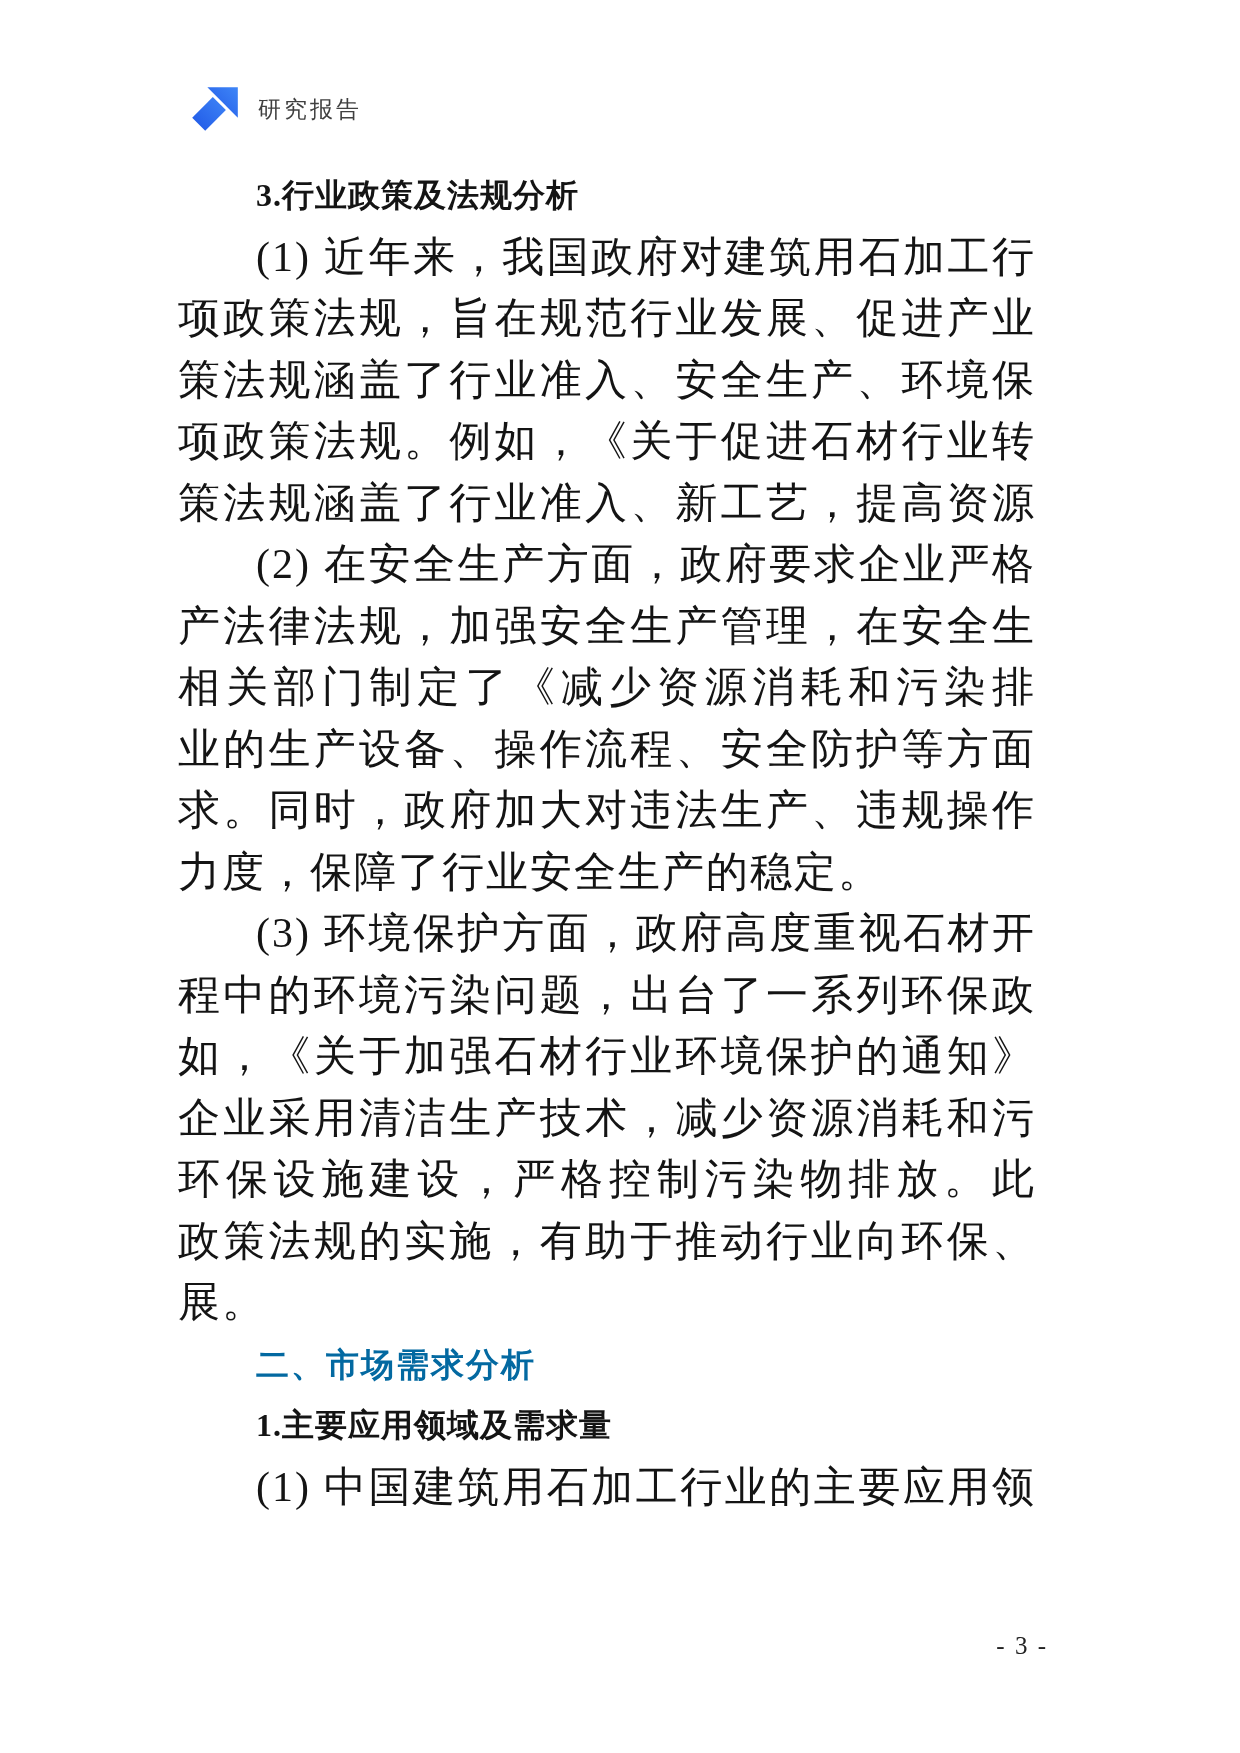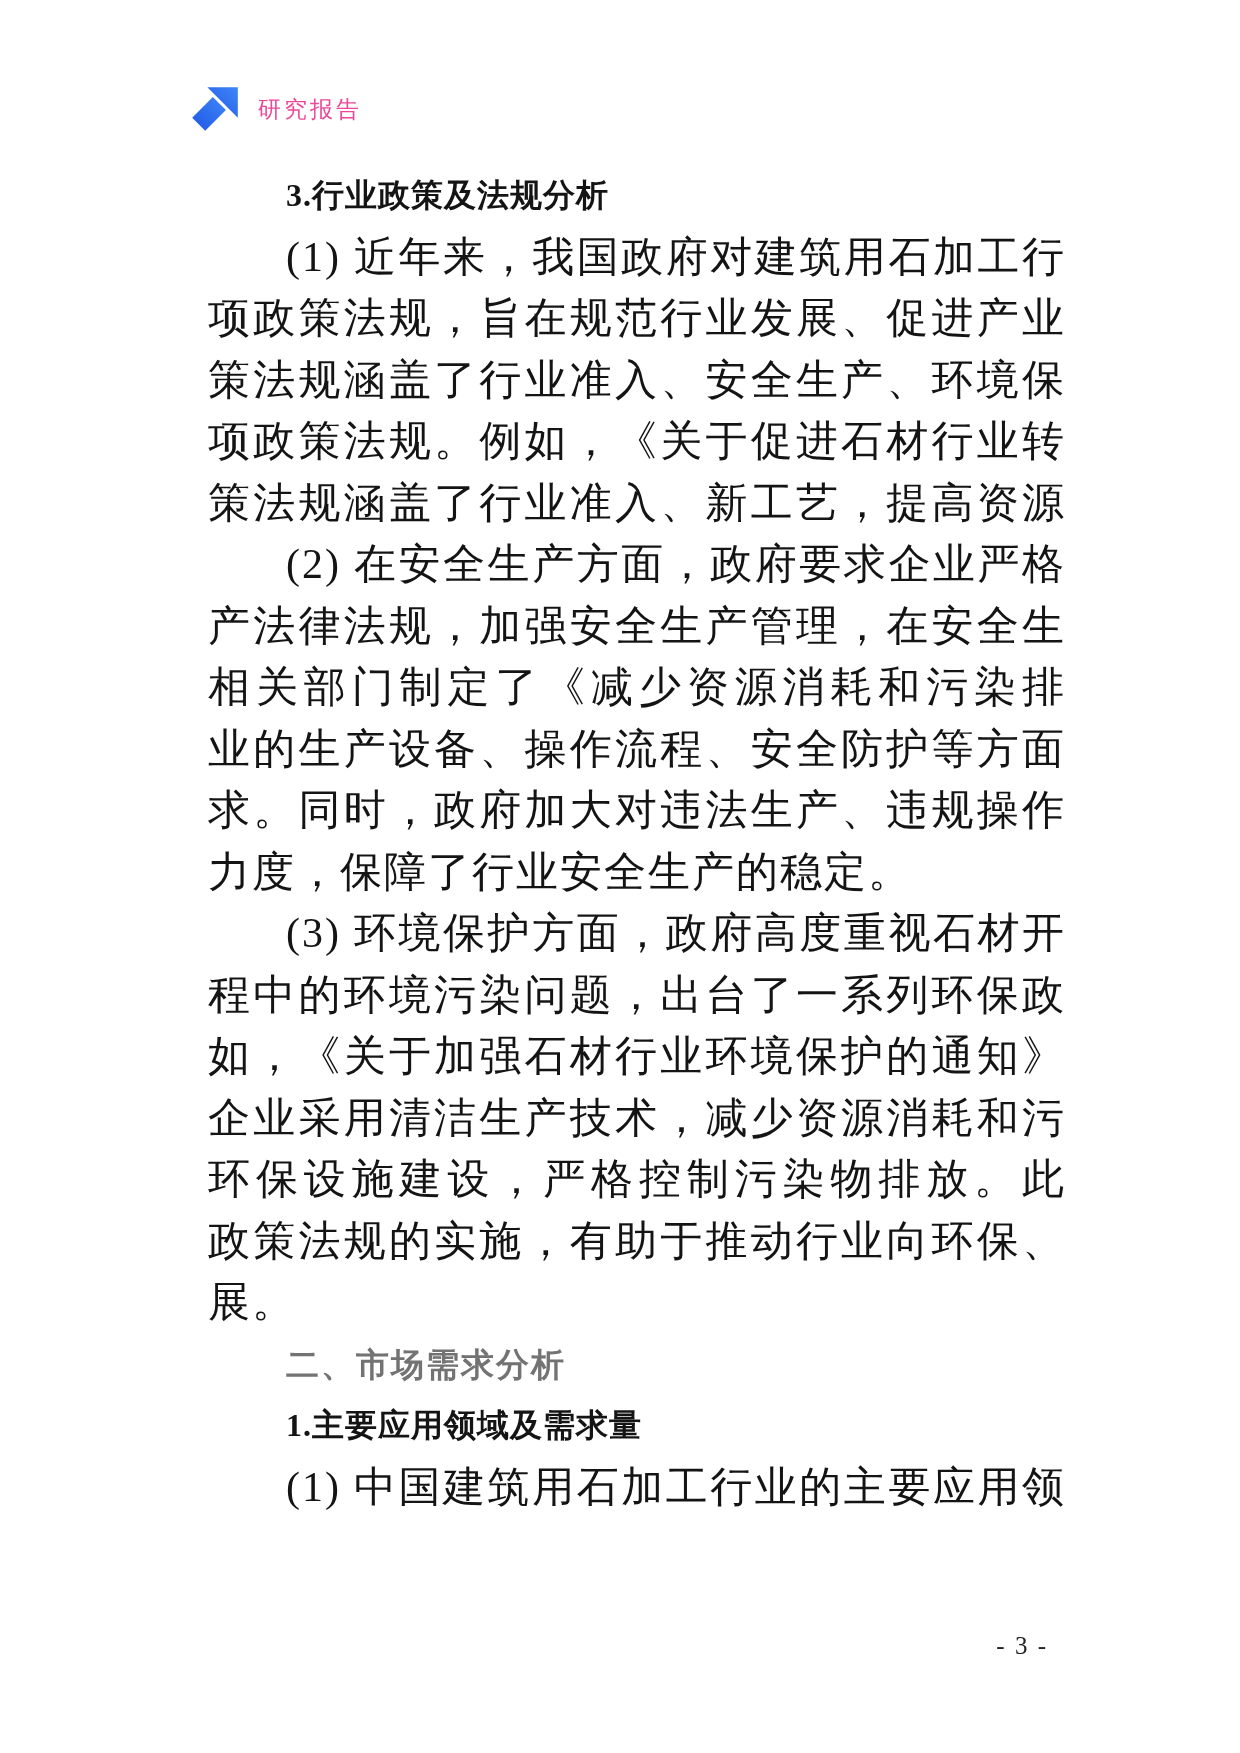--- a/index.html
+++ b/index.html
@@ -12,45 +12,45 @@
     overflow:hidden;
   }
   
   .header {
     position:absolute; left:188px; top:82px;
     display:flex; align-items:center; gap:16px;
     height:54px;
   }
   .logo { width:54px; height:50px; display:block; }
   .brand {
-    font-size:23px; color:#ec4899; letter-spacing:3px;
+    font-size:23px; color:#404040; letter-spacing:3px;
     font-family:Liberation Serif, serif;
   }
   
   .content {
-    position:absolute; left:208px; top:165px; width:858px;
+    position:absolute; left:178px; top:165px; width:858px;
   }
   .line {
     height:61.5px; line-height:61.5px;
     font-size:42px; letter-spacing:2px;
     text-align:justify; text-align-last:justify;
     overflow:hidden; white-space:normal;
   }
   .line.first  { text-indent:78px; }
   .line.end    { text-align-last:left; }
   .h-sec {
     height:61.5px; line-height:61.5px;
     padding-left:78px; font-size:32px; font-weight:bold;
     letter-spacing:1px;
   }
   .h-chap {
     height:61.5px; line-height:61.5px;
     padding-left:78px; font-size:33px; font-weight:bold;
     font-family:"Liberation Sans", sans-serif;
-    letter-spacing:2px; color:#737373;
+    letter-spacing:2px; color:#0369a1;
   }
   
   .page-num {
     position:absolute; left:190px; top:1632px; width:858px;
     text-align:right; font-size:25px; letter-spacing:2px; color:#222;
   }
 </style>
 </head>
 <body>
 

